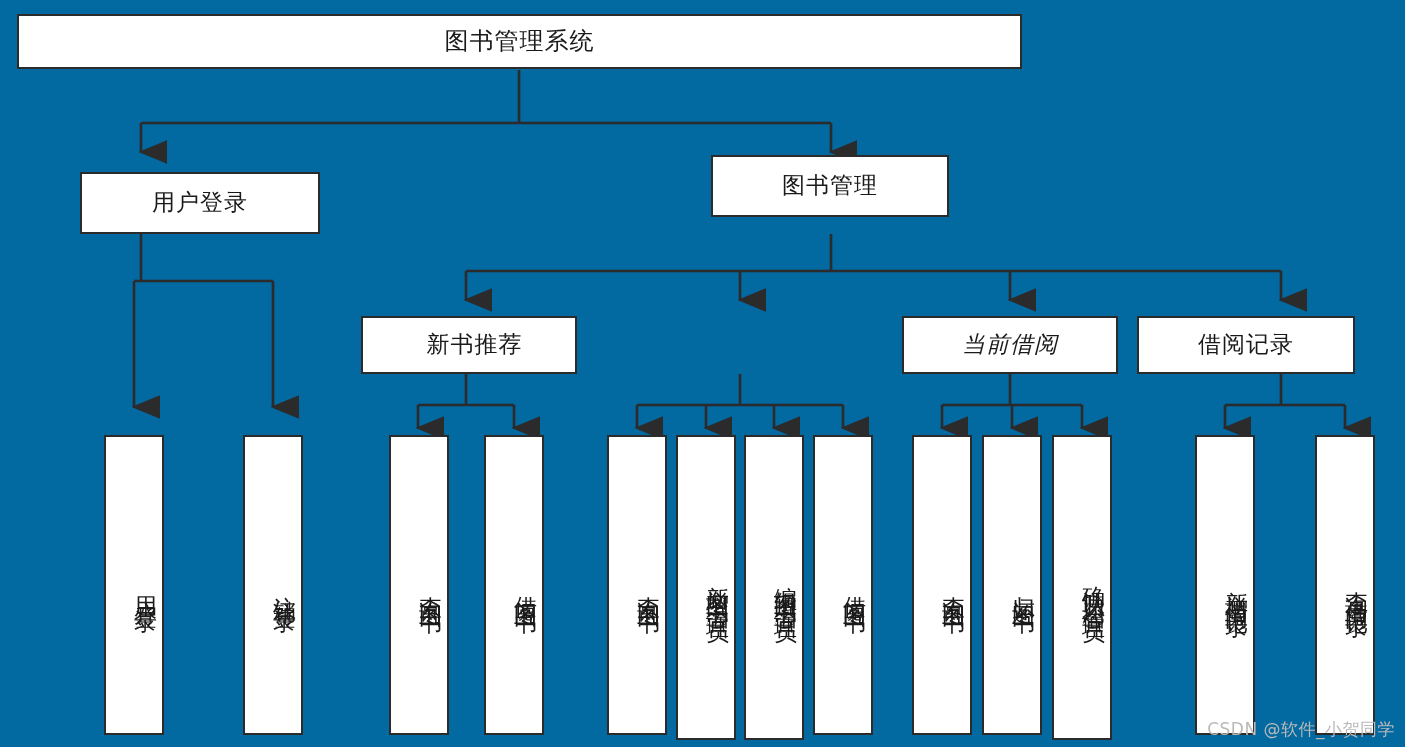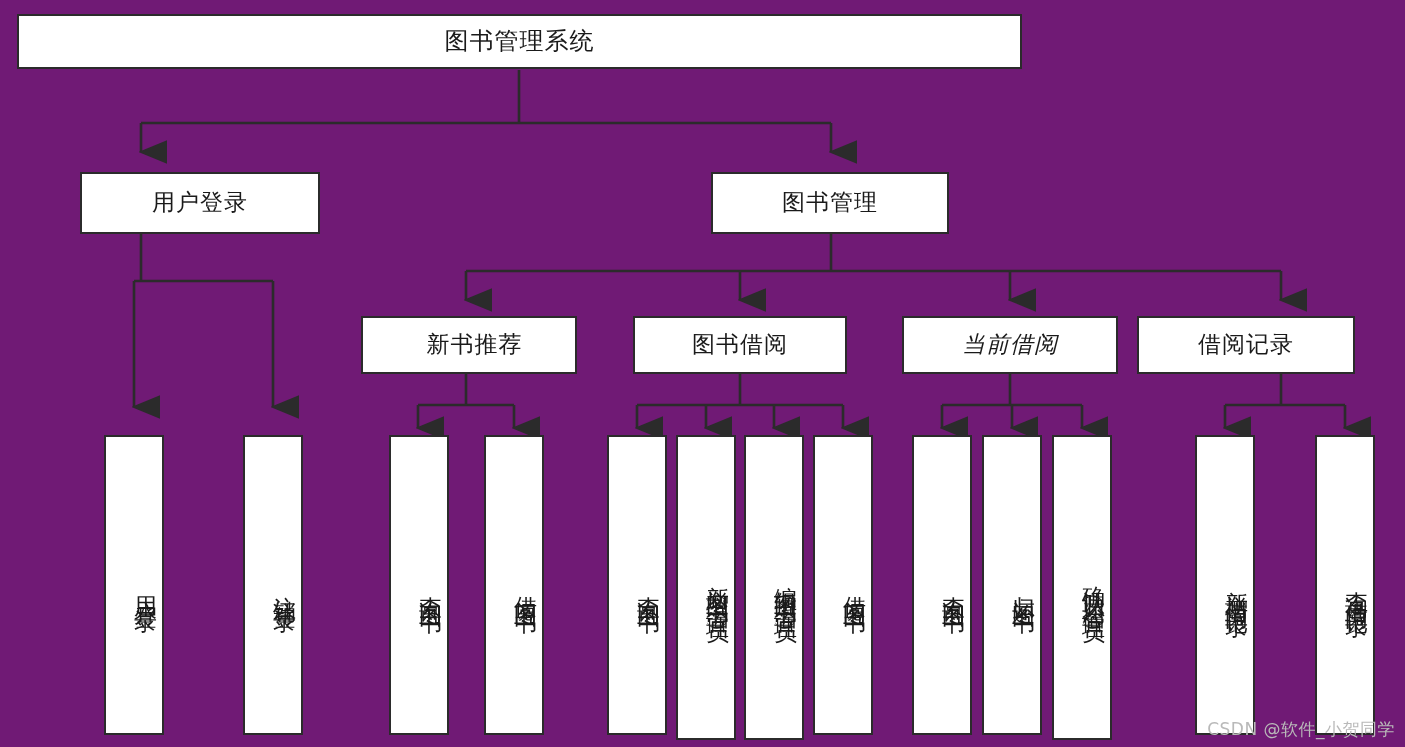--- a/index.html
+++ b/index.html
@@ -7,21 +7,21 @@
     padding: 0;
     background: #ffffff;
   }
   body {
     font-family: "DejaVu Sans", "Liberation Sans", sans-serif;
   }
   #canvas {
     position: relative;
     width: 1405px;
     height: 747px;
-    background: #701a75;
+    background: #0369a1;
     overflow: hidden;
   }
   svg#wires {
     position: absolute;
     left: 0;
     top: 0;
     width: 1405px;
     height: 747px;
     pointer-events: none;
   }
@@ -122,25 +122,24 @@
       <path d="M 1225 405 L 1345 405"></path>
       <path d="M 1225 405 L 1225 428" marker-end="url(#arrow)"></path>
       <path d="M 1345 405 L 1345 428" marker-end="url(#arrow)"></path>
     </g>
   </svg>
 
   <div class="node horiz root" style="left:17px; top:14px; width:1005px; height:55px;">图书管理系统</div>
 
   <div class="node horiz" style="left:80px; top:172px; width:240px; height:62px;">用户登录</div>
 
-  <div class="node horiz" style="left:711px; top:172px; width:238px; height:62px;">图书管理</div>
+  <div class="node horiz" style="left:711px; top:155px; width:238px; height:62px;">图书管理</div>
 
   <div class="node horiz" style="left:361px; top:316px; width:216px; height:58px;padding-left:11px;">新书推荐</div>
 
-  <div class="node horiz" style="left:633px; top:316px; width:214px; height:58px;">图书借阅</div>
 
   <div class="node horiz" style="left:902px; top:316px; width:216px; height:58px;font-style:italic;">当前借阅</div>
 
   <div class="node horiz" style="left:1137px; top:316px; width:218px; height:58px;">借阅记录</div>
 
   <div class="node vert" style="left:104px; top:435px; width:60px; height:300px;">
     <span class="vtext">用户登录</span>
   </div>
 
   <div class="node vert" style="left:243px; top:435px; width:60px; height:300px;">

